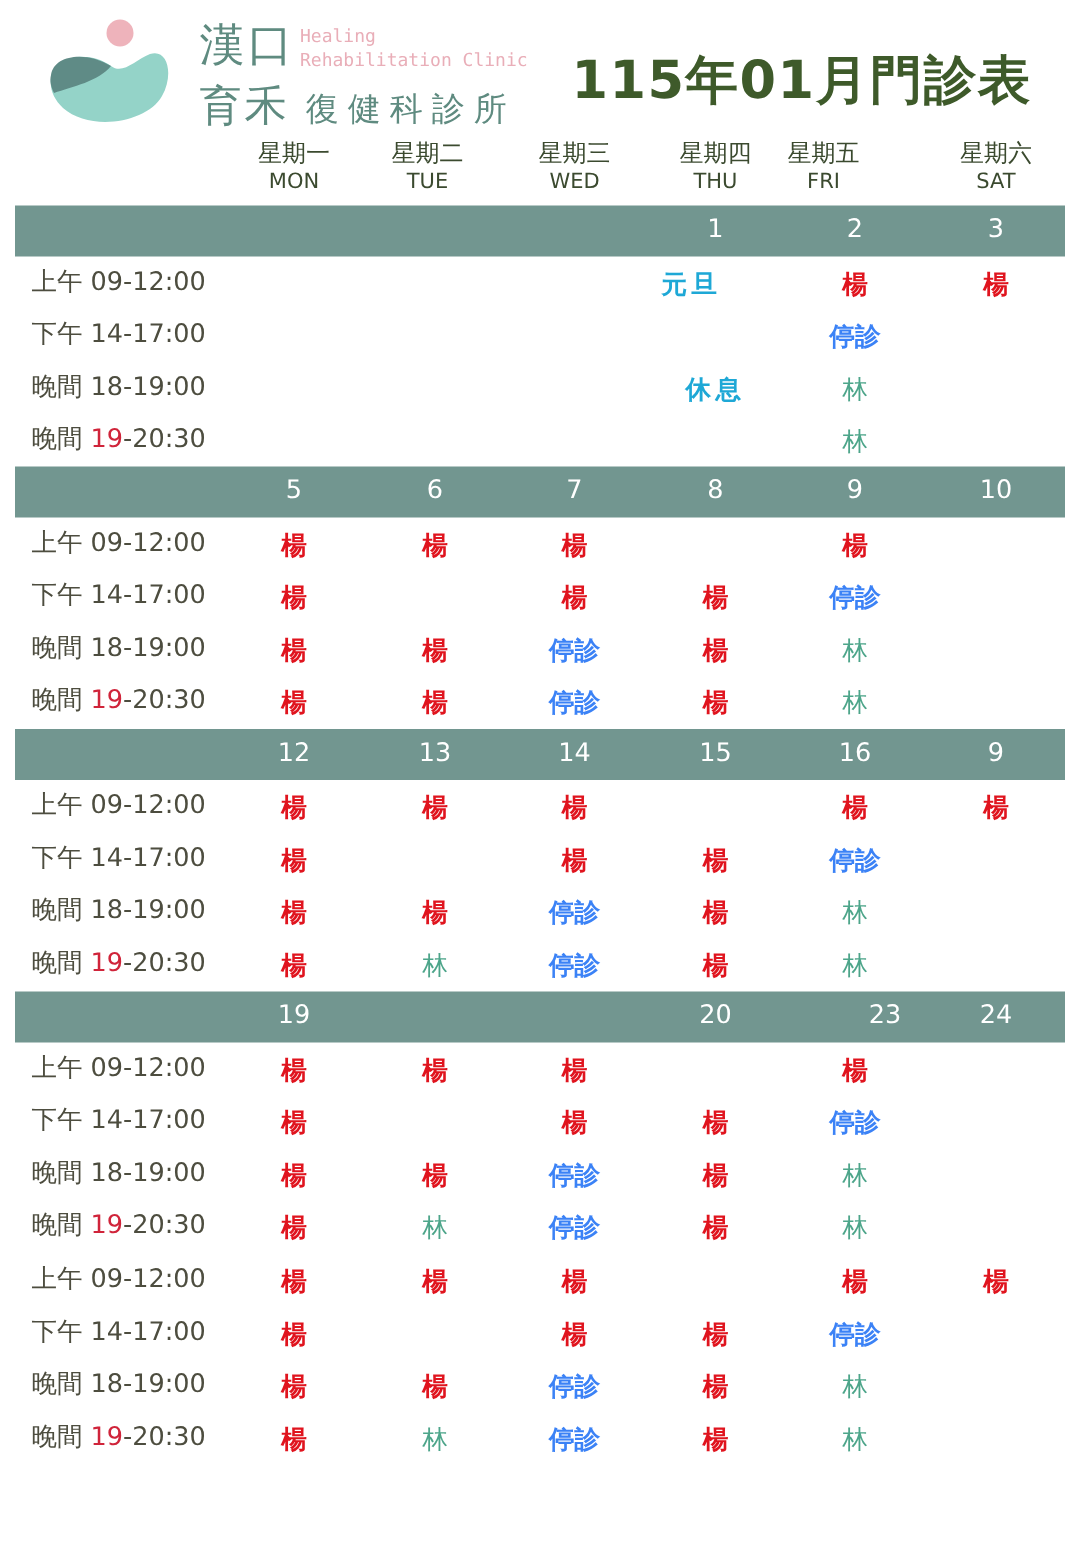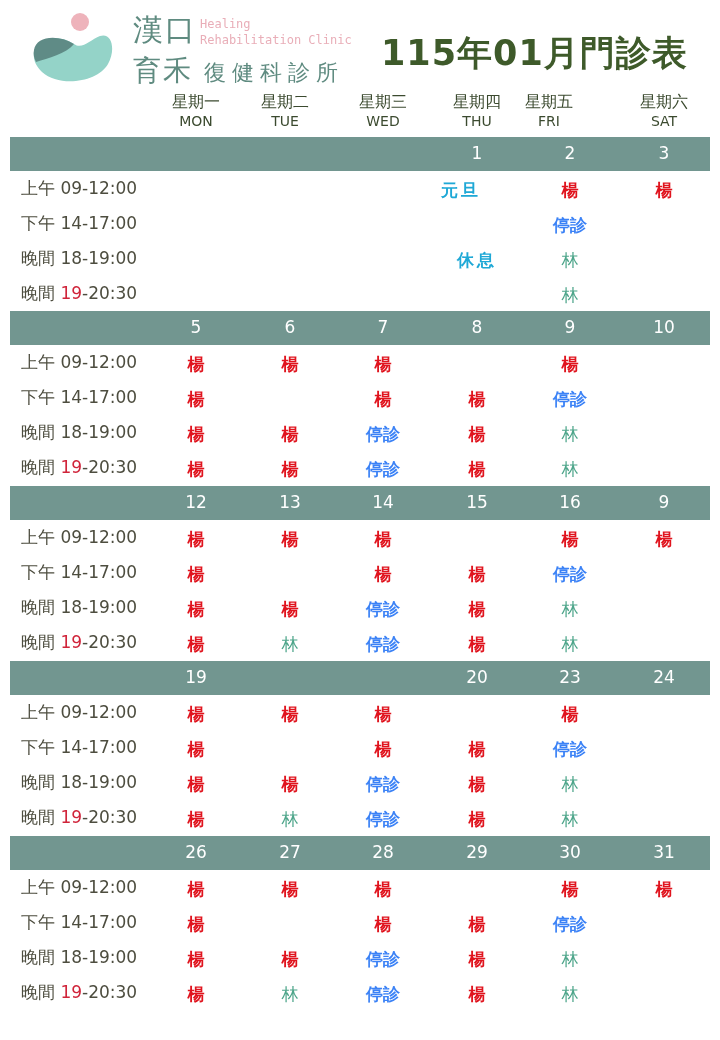--- a/index.html
+++ b/index.html
@@ -203,21 +203,21 @@
         <div class="c stop" style="left:326px">停診</div>
         <div class="c yang" style="left:420px">楊</div>
         <div class="c lin" style="left:513px">林</div>
         <div class="c " style="left:607px"></div>
       </div>
     </div>
     <div class="week" style="top: 661px;">
       <div class="bar">
         <div class="d" style="left:139px">19</div>
         <div class="d" style="left:420px">20</div>
-        <div class="d" style="left:513px">23</div>
+        <div class="d" style="left:533px">23</div>
         <div class="d" style="left:607px">24</div>
       </div>
       <div class="slot">
       <div class="lbl"><span>上午 09-12:00</span><span class="red"></span><span></span></div>
         <div class="c yang" style="left:139px">楊</div>
         <div class="c yang" style="left:233px">楊</div>
         <div class="c yang" style="left:326px">楊</div>
         <div class="c " style="left:420px"></div>
         <div class="c yang" style="left:513px">楊</div>
         <div class="c " style="left:607px"></div>
@@ -244,28 +244,20 @@
       <div class="lbl"><span>晚間 </span><span class="red">19</span><span>-20:30</span></div>
         <div class="c yang" style="left:139px">楊</div>
         <div class="c lin" style="left:233px">林</div>
         <div class="c stop" style="left:326px">停診</div>
         <div class="c yang" style="left:420px">楊</div>
         <div class="c lin" style="left:513px">林</div>
         <div class="c " style="left:607px"></div>
       </div>
     </div>
     <div class="week" style="top: 836px;">
-      <div class="bar">
-        <div class="d" style="left:139px">26</div>
-        <div class="d" style="left:233px">27</div>
-        <div class="d" style="left:326px">28</div>
-        <div class="d" style="left:420px">29</div>
-        <div class="d" style="left:513px">30</div>
-        <div class="d" style="left:607px">31</div>
-      </div>
       <div class="slot">
       <div class="lbl"><span>上午 09-12:00</span><span class="red"></span><span></span></div>
         <div class="c yang" style="left:139px">楊</div>
         <div class="c yang" style="left:233px">楊</div>
         <div class="c yang" style="left:326px">楊</div>
         <div class="c " style="left:420px"></div>
         <div class="c yang" style="left:513px">楊</div>
         <div class="c yang" style="left:607px">楊</div>
       </div>
       <div class="slot">

